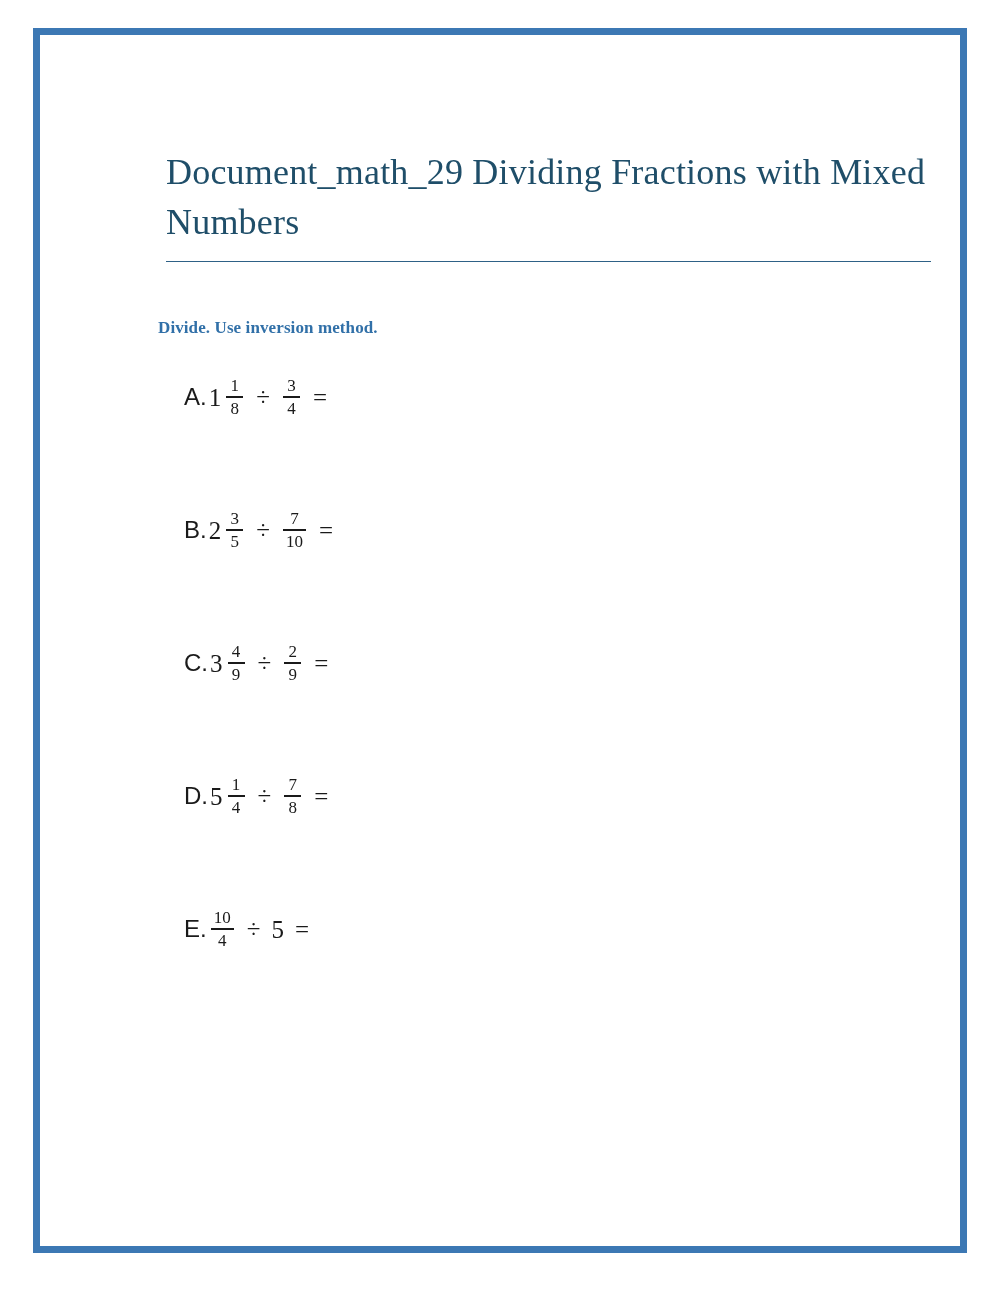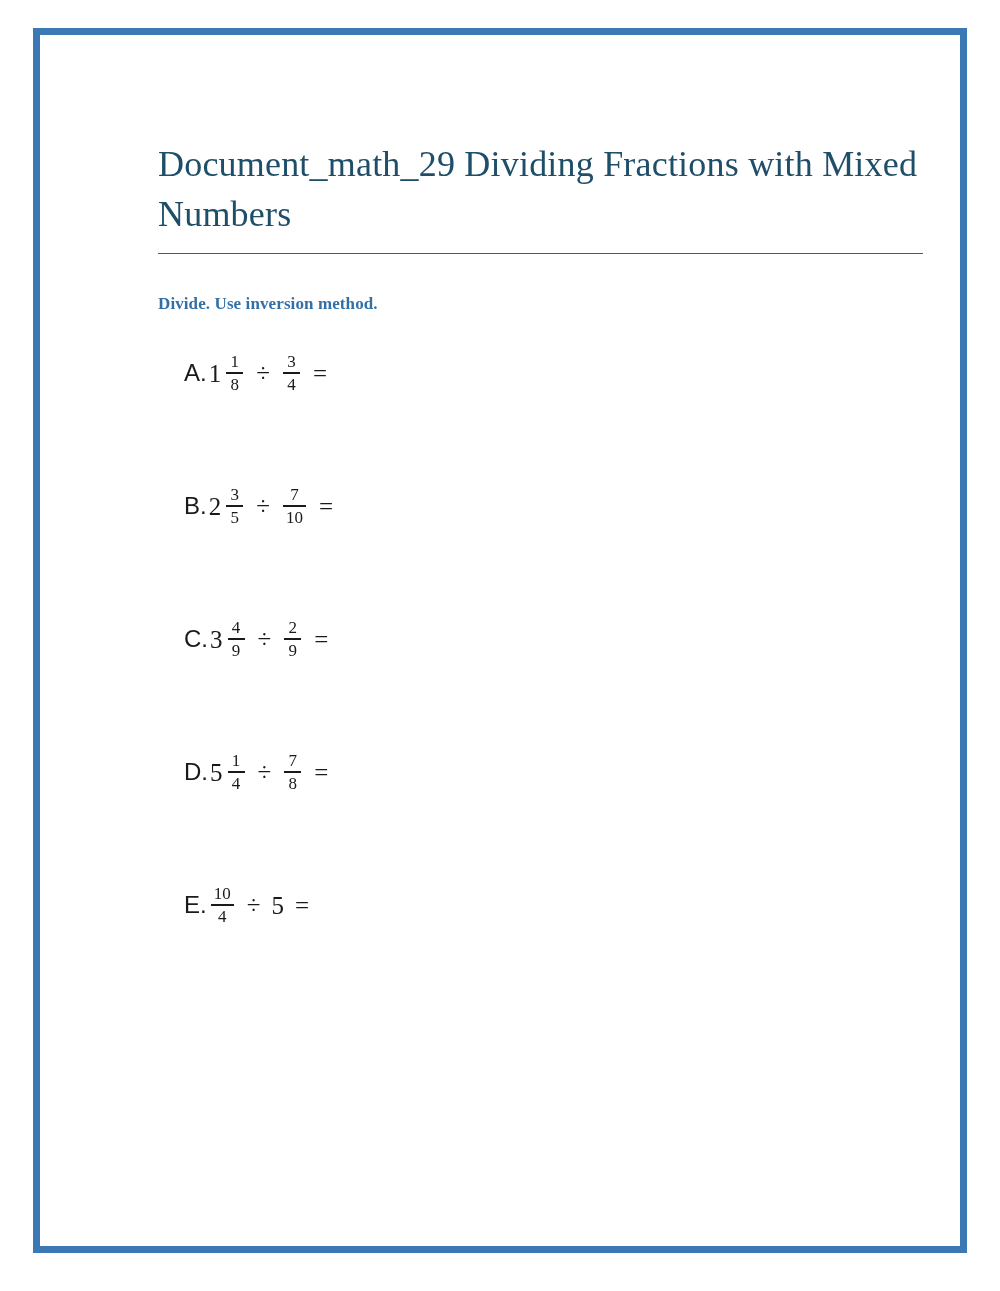--- a/index.html
+++ b/index.html
@@ -36,28 +36,28 @@
     top: 105px;
     width: 770px;
   }
   .doc-title {
     font-family: "Liberation Serif", serif;
     font-size: 36px;
     line-height: 1.38;
     color: #1f4e69;
     font-weight: 400;
     letter-spacing: 0.2px;
-    margin: 0;
+    margin: 8px;
     padding-bottom: 14px;
     border-bottom: 1.5px solid #2e6186;
     width: 765px;
     box-sizing: border-box;
   }
   .instructions {
-    margin-top: 40px;
+    margin-top: 56px;
     font-family: "Liberation Serif", serif;
     font-size: 17px;
     font-weight: bold;
     color: #3170a8;
     letter-spacing: 0.1px;
   }
   .problems {
     margin-top: 38px;
     padding-left: 26px;
   }

